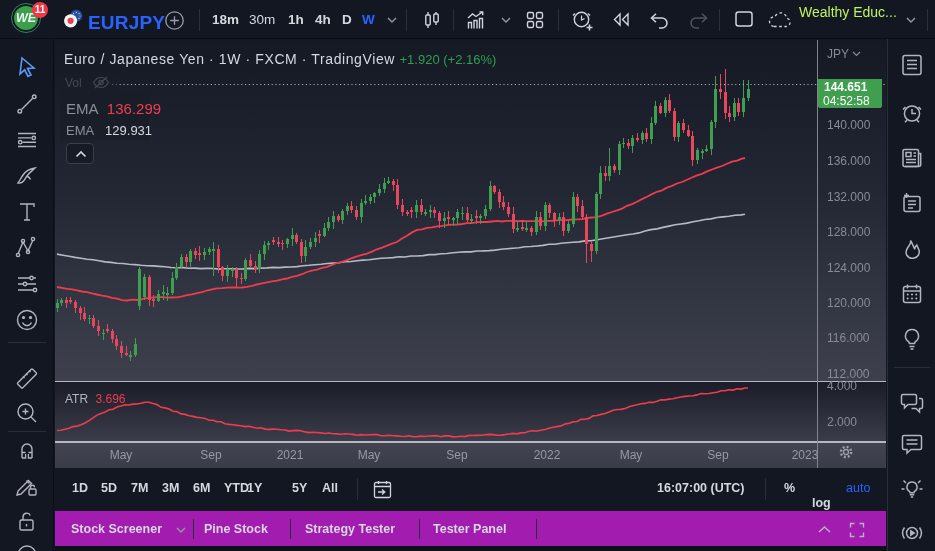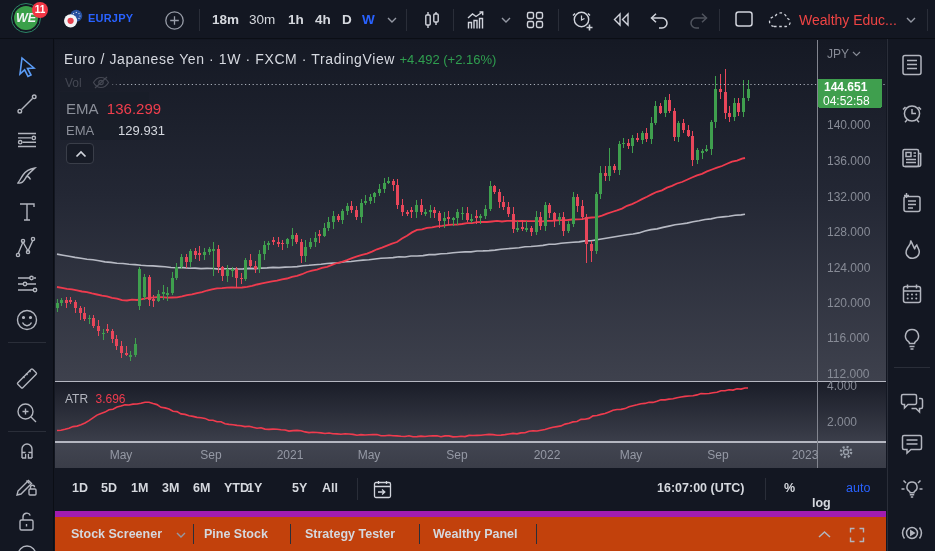--- a/index.html
+++ b/index.html
@@ -1,20 +1,20 @@
 <!DOCTYPE html>
 <html><head><meta charset="utf-8"><style>
 *{margin:0;padding:0;box-sizing:border-box}
 html,body{width:935px;height:551px;overflow:hidden;background:#131722;font-family:"Liberation Sans",sans-serif;}
 .abs{position:absolute}
 #topbar{position:absolute;left:0;top:0;width:935px;height:39px;background:#131722;border-bottom:1px solid #0b0e15;z-index:5}
 #leftbar{position:absolute;left:0;top:39px;width:54px;height:512px;background:#131722;border-right:1px solid #0b0e15;z-index:4}
 #rightbar{position:absolute;left:887px;top:39px;width:48px;height:512px;background:#131722;border-left:1px solid #2a2e39;z-index:4}
 #botbar{position:absolute;left:55px;top:468px;width:831px;height:43px;background:#131722;z-index:3}
-#tabs{position:absolute;left:55px;top:511px;width:831px;height:40px;background:#c2410c;border-top:6px solid #a21caf;z-index:3}
+#tabs{position:absolute;left:55px;top:511px;width:831px;height:40px;background:#a21caf;border-top:1px solid #a21caf;z-index:3}
 #tabs .strip{position:absolute;left:0;top:34px;width:831px;height:6px;background:#0d1017}
 .tbtxt{color:#d5d8de;font-size:12.5px;font-weight:bold}
 svg.lineart{shape-rendering:auto}
 </style></head><body>
 
 <svg width="935" height="551" viewBox="0 0 935 551" style="position:absolute;left:0;top:0" shape-rendering="crispEdges" text-rendering="optimizeLegibility">
 <defs>
 <linearGradient id="gmain" x1="0" y1="0" x2="0" y2="1">
 <stop offset="0" stop-color="#151924"></stop>
         <stop offset="0.45" stop-color="#232734"></stop>
@@ -101,21 +101,21 @@
         <circle cx="18" cy="8" r="0.6"></circle>
         <circle cx="17" cy="10.4" r="0.6"></circle>
         <circle cx="11.6" cy="5.6" r="0.6"></circle>
         <circle cx="10.7" cy="8" r="0.6"></circle>
         <circle cx="11.6" cy="10.4" r="0.6"></circle>
         <circle cx="14.3" cy="11.4" r="0.6"></circle>
       </g>
       <circle cx="8.6" cy="12.8" r="6.6" fill="#f2f4f6"></circle>
       <circle cx="8.6" cy="12.8" r="3.1" fill="#e8404e"></circle>
     </svg>
-    <div class="abs" style="left:88px;top:12px;color:#2962ff;font-weight:bold;font-size:11px;letter-spacing:0.2px">EURJPY</div>
+    <div class="abs" style="left:88px;top:12px;color:#2962ff;font-weight:bold;font-size:19px;letter-spacing:0.2px">EURJPY</div>
     <svg class="abs lineart" style="left:165px;top:11px" width="19" height="19" viewBox="0 0 19 19">
       <circle cx="9.5" cy="9.5" r="8.7" stroke="#989da8" fill="none" stroke-width="1.3"></circle>
       <path d="M9.5 5.2v8.6M5.2 9.5h8.6" stroke="#989da8" stroke-width="1.3"></path>
     </svg>
     <div class="abs" style="left:199px;top:9px;width:1px;height:22px;background:#2a2e39"></div>
     <div class="abs" style="left:212px;top:12px;color:#d5d8de;font-size:13.5px;font-weight:bold">18m</div>
     <div class="abs" style="left:249px;top:12px;color:#d5d8de;font-size:13.5px;font-weight:normal">30m</div>
     <div class="abs" style="left:288px;top:12px;color:#d5d8de;font-size:13.5px;font-weight:bold">1h</div>
     <div class="abs" style="left:315px;top:12px;color:#d5d8de;font-size:13.5px;font-weight:bold">4h</div>
     <div class="abs" style="left:342px;top:12px;color:#d5d8de;font-size:13.5px;font-weight:bold">D</div>
@@ -177,21 +177,21 @@
         <path d="M14 2.8L18.5 7L14 11.2"></path>
       </g>
     </svg>
     <div class="abs" style="left:719px;top:9px;width:1px;height:22px;background:#2a2e39"></div>
     <svg class="abs lineart" style="left:735px;top:11px" width="18" height="16" viewBox="0 0 18 16">
       <rect x="1" y="1" width="16" height="14" rx="2.5" stroke="#d1d4dc" stroke-width="1.5" fill="none"></rect>
     </svg>
     <svg class="abs lineart" style="left:768px;top:12px" width="24" height="16" viewBox="0 0 24 16">
       <path d="M6 14.5h12a4.2 4.2 0 0 0 .8-8.3A6.2 6.2 0 0 0 7 4.6 4.8 4.8 0 0 0 6 14.5z" stroke="#d1d4dc" stroke-width="1.3" fill="none" stroke-dasharray="2.6 2.6"></path>
     </svg>
-    <div class="abs" style="left:799px;top:12px;color:#ef4444;font-size:14px">Wealthy Educ...</div>
+    <div class="abs" style="left:799px;top:4px;color:#bef264;font-size:14px">Wealthy Educ...</div>
     <svg class="abs lineart" style="left:905px;top:16px" width="12" height="8" viewBox="0 0 12 8">
       <path d="M2 2l4 4 4-4" stroke="#9498a3" stroke-width="1.4" fill="none"></path>
     </svg>
     <div class="abs" style="left:927px;top:9px;width:1px;height:22px;background:#2a2e39"></div>
   </div>
 <div id="leftbar">
     <div class="abs" style="left:13px;top:15px;width:28px;height:28px"><svg class="lineart" width="28" height="28" viewBox="0 0 28 28">
         <path d="M9 4l12 10-6.5 0.5L18 21l-3 1.4-3.4-6.6L7 20z" stroke="#5b9cf6" stroke-width="1.6" fill="none"></path>
       </svg></div>
     <div class="abs" style="left:13px;top:51px;width:28px;height:28px"><svg class="lineart" width="28" height="28" viewBox="0 0 28 28">
@@ -361,41 +361,41 @@
       </svg></div>
     <div class="abs" style="left:11px;top:481px;width:26px;height:26px"><svg class="lineart" width="26" height="26" viewBox="0 0 26 26">
         <g stroke="#b2b5be" stroke-width="1.5" fill="none">
           <circle cx="13" cy="13" r="5.5"></circle>
           <path d="M11.8 10.8l3.4 2.2-3.4 2.2z" fill="#b2b5be"></path>
           <path d="M5.5 7.5a9.5 9.5 0 0 0 0 11M20.5 7.5a9.5 9.5 0 0 1 0 11"></path>
         </g>
       </svg></div>
     <div class="abs" style="left:6px;top:328px;width:36px;height:1px;background:#2a2e39"></div>
   </div>
-<div class="abs" style="left:64px;top:51px;z-index:2;color:#d6d9e0;font-size:14px;letter-spacing:0.6px;white-space:nowrap">Euro / Japanese Yen · 1W · FXCM · TradingView <span style="color:#2f9e4f;font-size:13px;letter-spacing:0px">+4.492 (+2.16%)</span></div>
+<div class="abs" style="left:64px;top:51px;z-index:2;color:#d6d9e0;font-size:14px;letter-spacing:0.6px;white-space:nowrap">Euro / Japanese Yen · 1W · FXCM · TradingView <span style="color:#2f9e4f;font-size:13px;letter-spacing:0px">+1.920 (+2.16%)</span></div>
 <div class="abs" style="left:65px;top:76px;z-index:2;color:#787b86;font-size:12px">Vol</div>
 <svg class="abs lineart" style="left:92px;top:76px;z-index:2" width="18" height="13" viewBox="0 0 18 13">
     <g stroke="#787b86" stroke-width="1.2" fill="none">
       <path d="M1.5 6.5C3.5 3 6 1.5 9 1.5s5.5 1.5 7.5 5c-2 3.5-4.5 5-7.5 5s-5.5-1.5-7.5-5z"></path>
       <circle cx="9" cy="6.5" r="2.2"></circle>
       <path d="M3 12L15 1"></path>
     </g>
   </svg>
 <div class="abs" style="left:60px;top:92px;z-index:2;width:89px;height:48px;background:rgba(25,29,40,0.85);border-radius:2px"></div>
 <div class="abs" style="left:60px;top:74px;z-index:2;width:57px;height:17px;background:rgba(25,29,40,0.55);border-radius:2px"></div>
 <div class="abs" style="left:66px;top:100px;z-index:2;color:#8b8f99;font-size:15px">EMA <span style="color:#f03e4d;margin-left:5px">136.299</span></div>
-<div class="abs" style="left:66px;top:123px;z-index:2;color:#8b8f99;font-size:13px">EMA <span style="color:#d5d8df;margin-left:21px">129.931</span></div>
+<div class="abs" style="left:66px;top:123px;z-index:2;color:#8b8f99;font-size:13px">EMA <span style="color:#d5d8df;margin-left:8px">129.931</span></div>
 <div class="abs" style="left:66px;top:143px;z-index:2;width:28px;height:21px;background:#171b26;border:1px solid #3a3e49;border-radius:4px"><svg class="lineart" style="margin:6px 0 0 8px" width="12" height="8" viewBox="0 0 12 8">
       <path d="M1.5 6.5L6 2l4.5 4.5" stroke="#d1d4dc" stroke-width="1.7" fill="none"></path>
     </svg></div>
 <div class="abs" style="left:65px;top:392px;z-index:2;color:#b2b5be;font-size:12px">ATR <span style="color:#ef3b4e;margin-left:4px">3.696</span></div>
 <div id="botbar">
     <div class="abs tbtxt" style="left:17px;top:13px">1D</div>
     <div class="abs tbtxt" style="left:46px;top:13px">5D</div>
-    <div class="abs tbtxt" style="left:76px;top:13px">1M</div>
+    <div class="abs tbtxt" style="left:76px;top:13px">7M</div>
     <div class="abs tbtxt" style="left:107px;top:13px">3M</div>
     <div class="abs tbtxt" style="left:138px;top:13px">6M</div>
     <div class="abs tbtxt" style="left:169px;top:13px">YTD</div>
     <div class="abs tbtxt" style="left:192px;top:13px">1Y</div>
     <div class="abs tbtxt" style="left:237px;top:13px">5Y</div>
     <div class="abs tbtxt" style="left:267px;top:13px">All</div>
     <div class="abs" style="left:302px;top:10px;width:1px;height:22px;background:#2a2e39"></div>
     <svg class="abs lineart" style="left:318px;top:12px" width="19" height="19" viewBox="0 0 19 19">
       <g stroke="#d1d4dc" stroke-width="1.3" fill="none">
         <rect x="1.5" y="2.5" width="16" height="15" rx="1.5"></rect>
@@ -412,21 +412,21 @@
 <div id="tabs">
     <div class="abs tbtxt" style="left:16px;top:10px">Stock Screener</div>
     <svg class="abs lineart" style="left:120px;top:14px" width="12" height="8" viewBox="0 0 12 8">
       <path d="M2 2l4 4 4-4" stroke="#9498a3" stroke-width="1.4" fill="none"></path>
     </svg>
     <div class="abs" style="left:138px;top:7px;width:1px;height:20px;background:#2a2e39"></div>
     <div class="abs tbtxt" style="left:149px;top:10px">Pine Stock</div>
     <div class="abs" style="left:235px;top:7px;width:1px;height:20px;background:#2a2e39"></div>
     <div class="abs tbtxt" style="left:250px;top:10px">Strategy Tester</div>
     <div class="abs" style="left:364px;top:7px;width:1px;height:20px;background:#2a2e39"></div>
-    <div class="abs tbtxt" style="left:378px;top:10px">Wealthy Panel</div>
+    <div class="abs tbtxt" style="left:378px;top:10px">Tester Panel</div>
     <div class="abs" style="left:481px;top:7px;width:1px;height:20px;background:#2a2e39"></div>
     <svg class="abs lineart" style="left:762px;top:13px" width="15" height="9" viewBox="0 0 15 9">
       <path d="M2 7l5.5-5L13 7" stroke="#b2b5be" stroke-width="1.5" fill="none"></path>
     </svg>
     <svg class="abs lineart" style="left:794px;top:10px" width="16" height="16" viewBox="0 0 16 16">
       <g stroke="#b2b5be" stroke-width="1.4" fill="none">
         <path d="M1.5 5.5v-4h4M10.5 1.5h4v4M14.5 10.5v4h-4M5.5 14.5h-4v-4"></path>
       </g>
     </svg>
     <div class="strip"></div>

